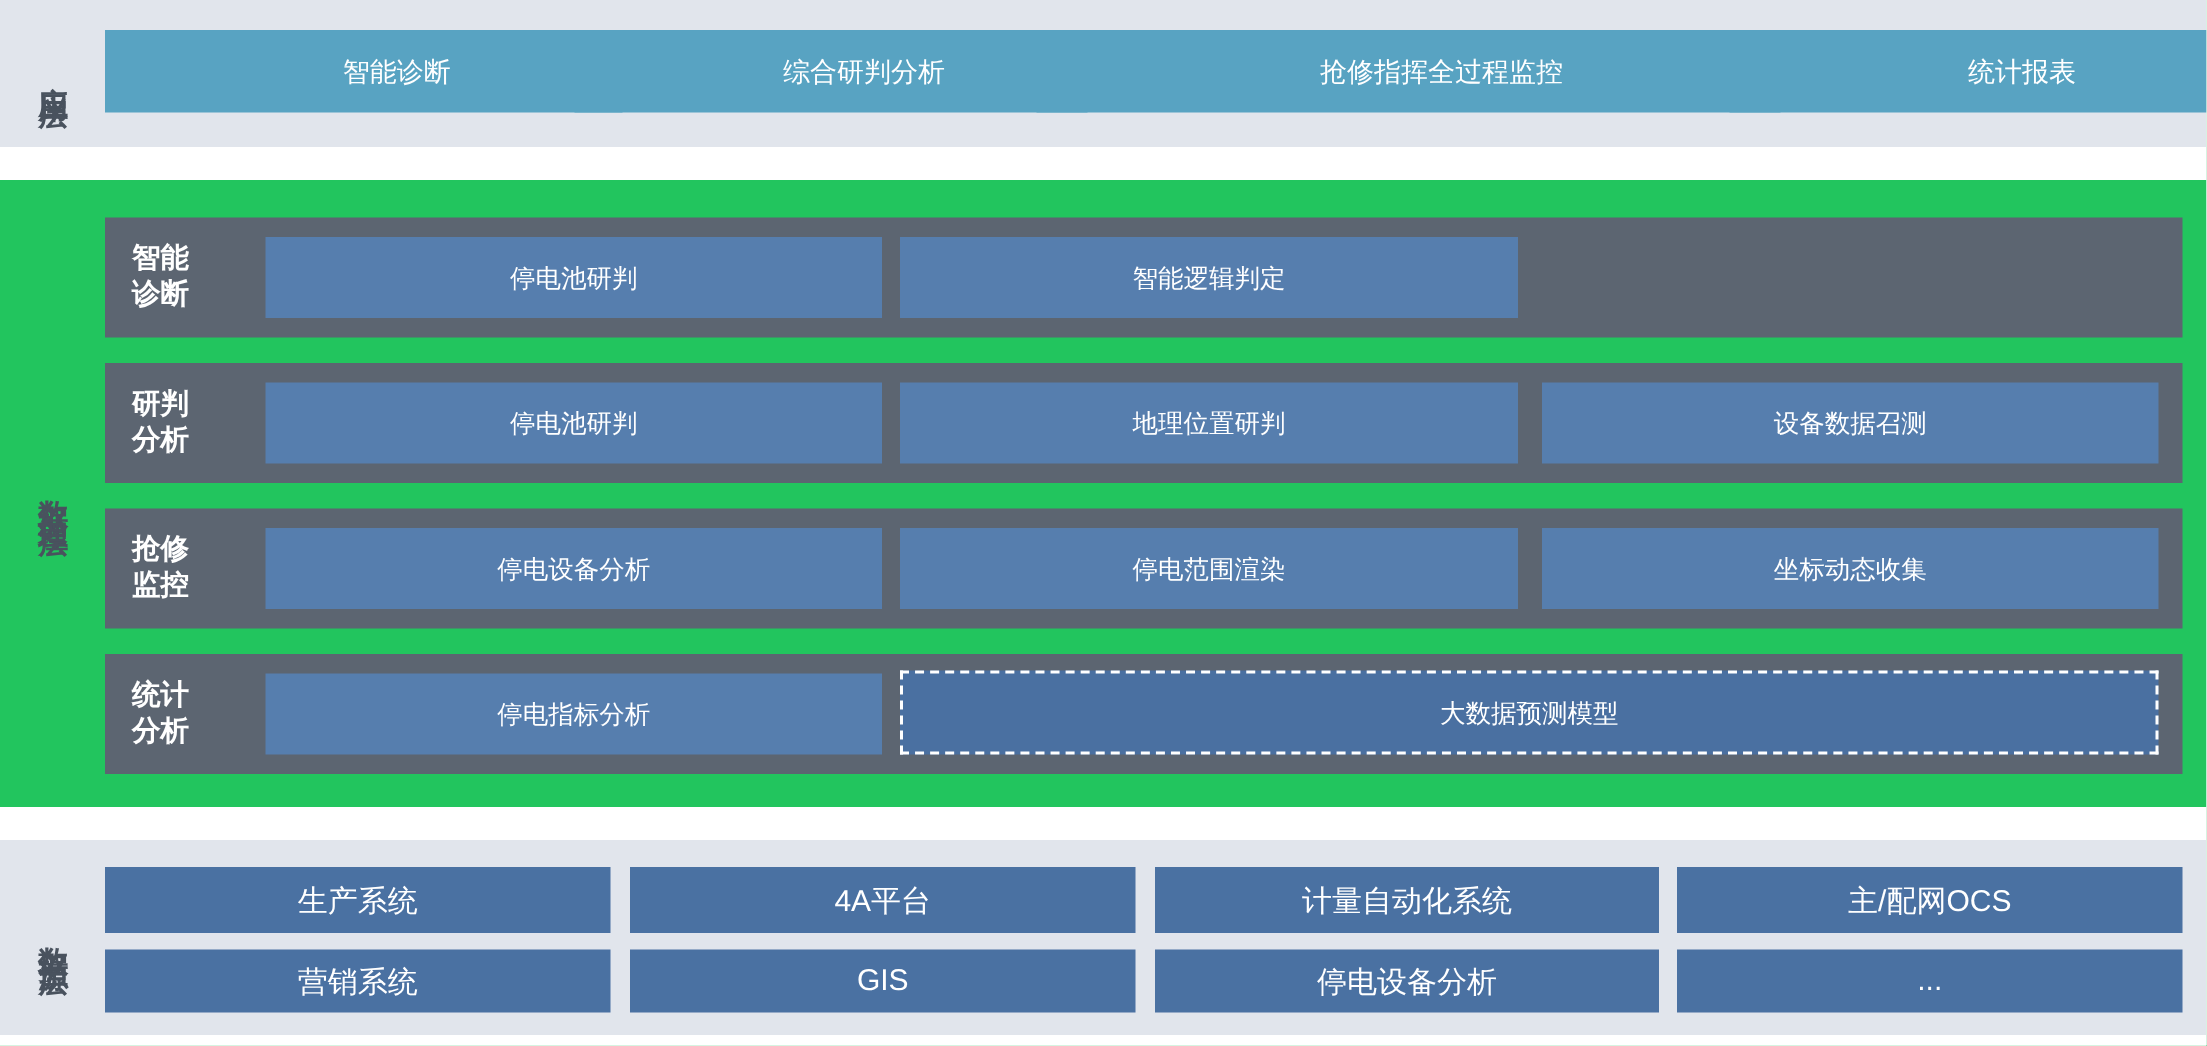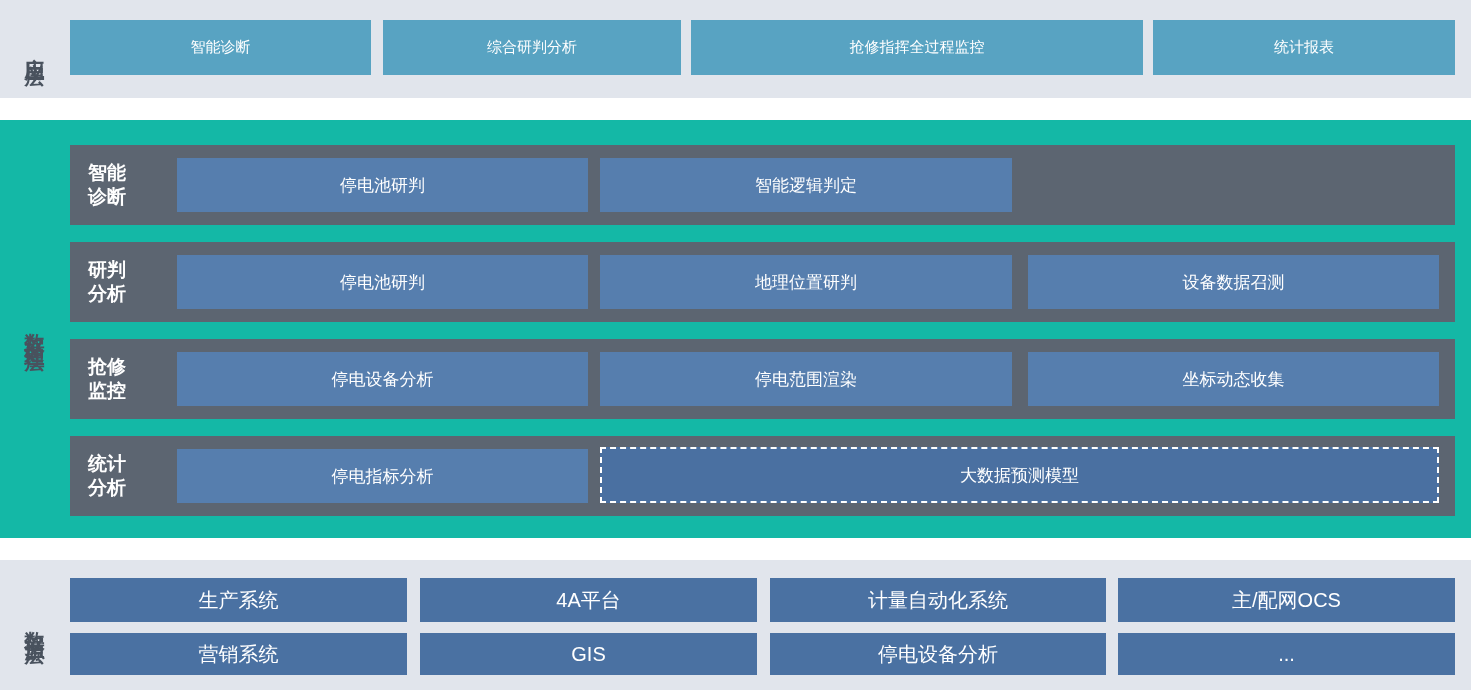--- a/index.html
+++ b/index.html
@@ -1,33 +1,33 @@
 <!DOCTYPE html>
 <html><head>
 <meta charset="utf-8">
 <style>
   html,body{margin:0;padding:0;background:#ffffff;}
   body{font-family:"Liberation Sans","DejaVu Sans",sans-serif;}
   .canvas{position:relative;width:1471px;height:697px;background:#ffffff;overflow:hidden;}
   .band{position:absolute;left:0;width:1471px;}
   .band-top{top:0;height:98px;background:#e1e5ec;}
-  .band-middle{top:120px;height:418px;background:#14b8a6;}
+  .band-middle{top:120px;height:418px;background:#22c55e;}
   .band-bottom{top:560px;height:130px;background:#e1e5ec;}
   .v-label{
     position:absolute;left:22px;top:0;bottom:0;
     display:flex;align-items:center;justify-content:center;
     writing-mode:vertical-rl;text-orientation:upright;
     letter-spacing:5px;
     font-size:20px;font-weight:bold;color:#49525e;
   }
   .chip{
     position:absolute;display:flex;align-items:center;justify-content:center;
     color:#ffffff;text-align:center;
   }
-  .chip-teal{top:20px;height:55px;background:#58a3c2;font-size:15px;}
+  .chip-teal{top:20px;height:55px;background:#58a3c2;font-size:18px;padding-left:44px;}
   .proc-row{position:absolute;left:70px;width:1385px;height:80px;background:#5c6571;}
   .row-label{
     position:absolute;left:18px;top:0;height:80px;width:82px;
     display:flex;align-items:center;
     color:#ffffff;font-size:19px;font-weight:bold;line-height:1.25;
     white-space:pre-line;
   }
   .chip-blue{top:13px;height:54px;background:#567eae;font-size:17px;}
   .chip-dashed{
     top:11px;height:52px;background:#4a70a1;font-size:17px;

